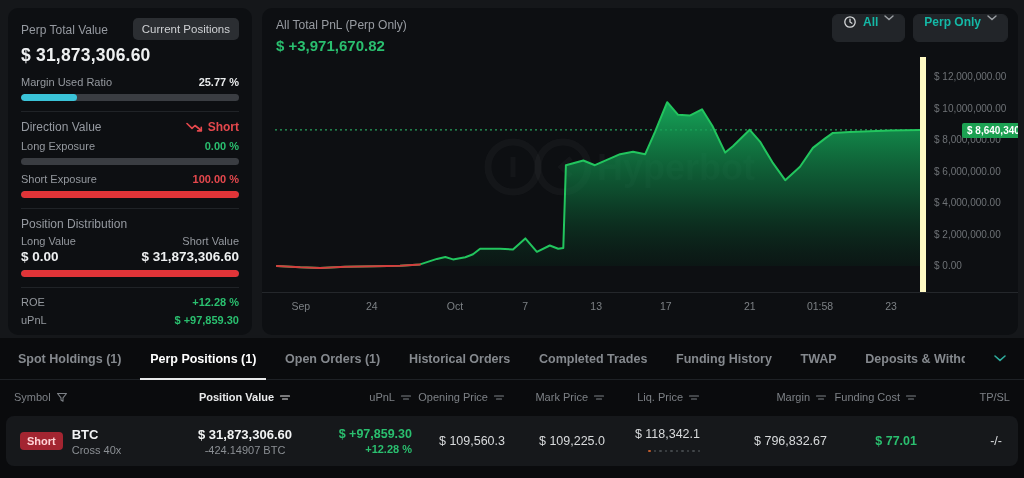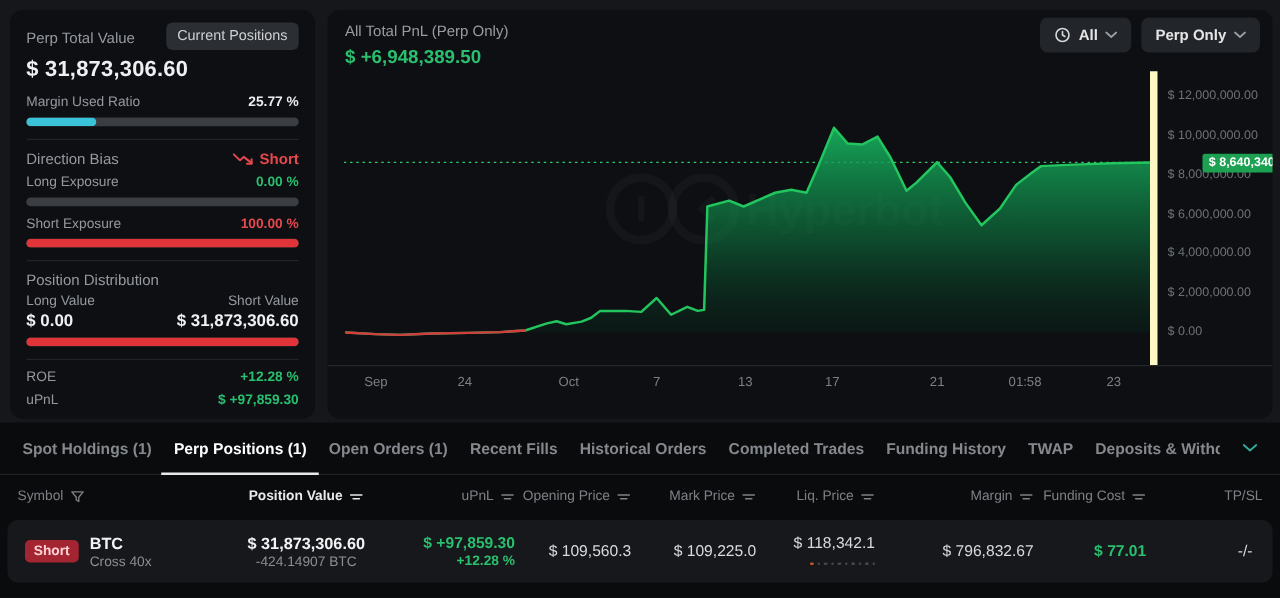--- a/index.html
+++ b/index.html
@@ -30,21 +30,21 @@
   .section { border-top:1px solid #202327; margin-top:10px; padding-top:8px; }
   .sec-title { color:#9599a0; font-size:12px; }
   .bias-right { display:flex; align-items:center; gap:5px; color:#e5484d; font-weight:700; font-size:12px; }
   .mt4{margin-top:4px;} .mt6{margin-top:6px;} .mt8{margin-top:8px;}
   .dist-vals { display:flex; justify-content:space-between; margin-top:2px; font-size:13.5px; font-weight:700; color:#eef0f1; }
   
   #pnl-card { left:262px; top:8px; width:756px; height:327px; overflow:hidden; }
   .pc-title { position:absolute; left:14px; top:10px; color:#989ca2; font-size:12px; }
   .pc-value { position:absolute; left:14px; top:29px; color:#2abf6f; font-size:15px; font-weight:700; }
   .filters { position:absolute; right:10px; top:6px; display:flex; gap:8px; }
-  .f-btn { height:28px; display:flex; align-items:center; gap:6px; background:#222529; border:1px solid #222529; border-radius:6px; padding:0 10px; color:#e5e5e5; font-weight:700; font-size:12px; cursor:pointer; font-family:inherit; }
+  .f-btn { height:28px; display:flex; gap:6px; background:#222529; border:1px solid #222529; border-radius:6px; padding:0 10px; color:#14b8a6; font-weight:700; font-size:12px; cursor:pointer; font-family:inherit; }
   .f-btn.outlined { background:#17191c; border-color:#5d6165; }
   #chart-wrap { position:absolute; left:13px; top:49px; width:645px; height:235px; }
   #y-axis { position:absolute; left:658px; top:49px; width:97px; height:235px; border-left:6px solid #fef9c3; }
   .ytick { position:absolute; left:8px; color:#6e7276; font-size:10px; white-space:nowrap; }
   #x-axis { position:absolute; left:0; right:0; top:284px; height:32px; border-top:1px solid #24272b; }
   #x-ticks { position:absolute; left:13px; top:7px; width:645px; height:16px; }
   .xtick { position:absolute; transform:translateX(-50%); color:#7c8084; font-size:10.5px; white-space:nowrap; }
   #current-badge { position:absolute; left:659px; background:#1ca152; color:#ffffff; font-size:10px; font-weight:700; padding:2px 4px 2px 5px; border-radius:2px; white-space:nowrap;margin-left:41px; }
   .chart-area { fill:url(#areaGrad); }
   .chart-line { fill:none; stroke:#22c55e; stroke-width:2; stroke-linejoin:round; stroke-linecap:round; }
@@ -97,21 +97,21 @@
   <div class="kv" style="margin-top:10px;">
     <span>Margin Used Ratio</span>
     <span class="v-white">25.77 %</span>
   </div>
   <div class="bar">
       <i class="fill-cyan" style="width:25.77%"></i>
     </div>
 
   <div class="section">
     <div class="kv">
-      <span class="sec-title">Direction Bias</span>
+      <span class="sec-title">Direction Value</span>
       <span class="bias-right">
         <svg width="17" height="11" viewBox="0 0 17 11">
             <path d="M1 1.5l5 4.8 3-2.8 6.3 5" stroke="#e5484d" stroke-width="1.6" fill="none" stroke-linecap="round" stroke-linejoin="round"></path>
             <path d="M11.6 8.9h3.7V5.3" stroke="#e5484d" stroke-width="1.6" fill="none" stroke-linecap="round" stroke-linejoin="round"></path>
           </svg>
         <span>Short</span>
       </span>
     </div>
     <div class="kv mt6">
       <span>Long Exposure</span>
@@ -151,21 +151,21 @@
     </div>
     <div class="kv mt6">
       <span>uPnL</span>
       <span class="v-green">$ +97,859.30</span>
     </div>
   </div>
 </div>
 
 <div class="card" id="pnl-card">
   <div class="pc-title">All Total PnL (Perp Only)</div>
-  <div class="pc-value">$ +6,948,389.50</div>
+  <div class="pc-value">$ +3,971,670.82</div>
 
   <div class="filters">
     <button class="f-btn">
       <svg width="14" height="14" viewBox="0 0 14 14">
           <circle cx="7" cy="7" r="5.2" stroke="#d6d8da" fill="none" stroke-width="1.3"></circle>
           <path d="M7 4.2V7l1.9 1.2" stroke="#d6d8da" stroke-width="1.3" fill="none" stroke-linecap="round"></path>
         </svg>
       <span>All</span>
       <svg width="10" height="6" viewBox="0 0 10 6">
           <path d="M1 1l4 3.6L9 1" stroke="#9ca0a4" stroke-width="1.4" fill="none" stroke-linecap="round"></path>
@@ -226,21 +226,20 @@
       </div>
     </div>
 </div>
 
 <div id="bottom">
   <div id="tabs">
 
     <div class="tab">Spot Holdings (1)</div>
       <div class="tab active">Perp Positions (1)</div>
       <div class="tab">Open Orders (1)</div>
-      <div class="tab">Recent Fills</div>
       <div class="tab">Historical Orders</div>
       <div class="tab">Completed Trades</div>
       <div class="tab">Funding History</div>
       <div class="tab">TWAP</div>
       <div class="tab truncated">Deposits &amp; Withdraw</div>
       <span id="tabs-chevron">
       <svg width="12" height="7" viewBox="0 0 12 7">
           <path d="M1 1l5 4.4L11 1" stroke="#2fae9f" stroke-width="1.5" fill="none" stroke-linecap="round"></path>
         </svg>
     </span>

